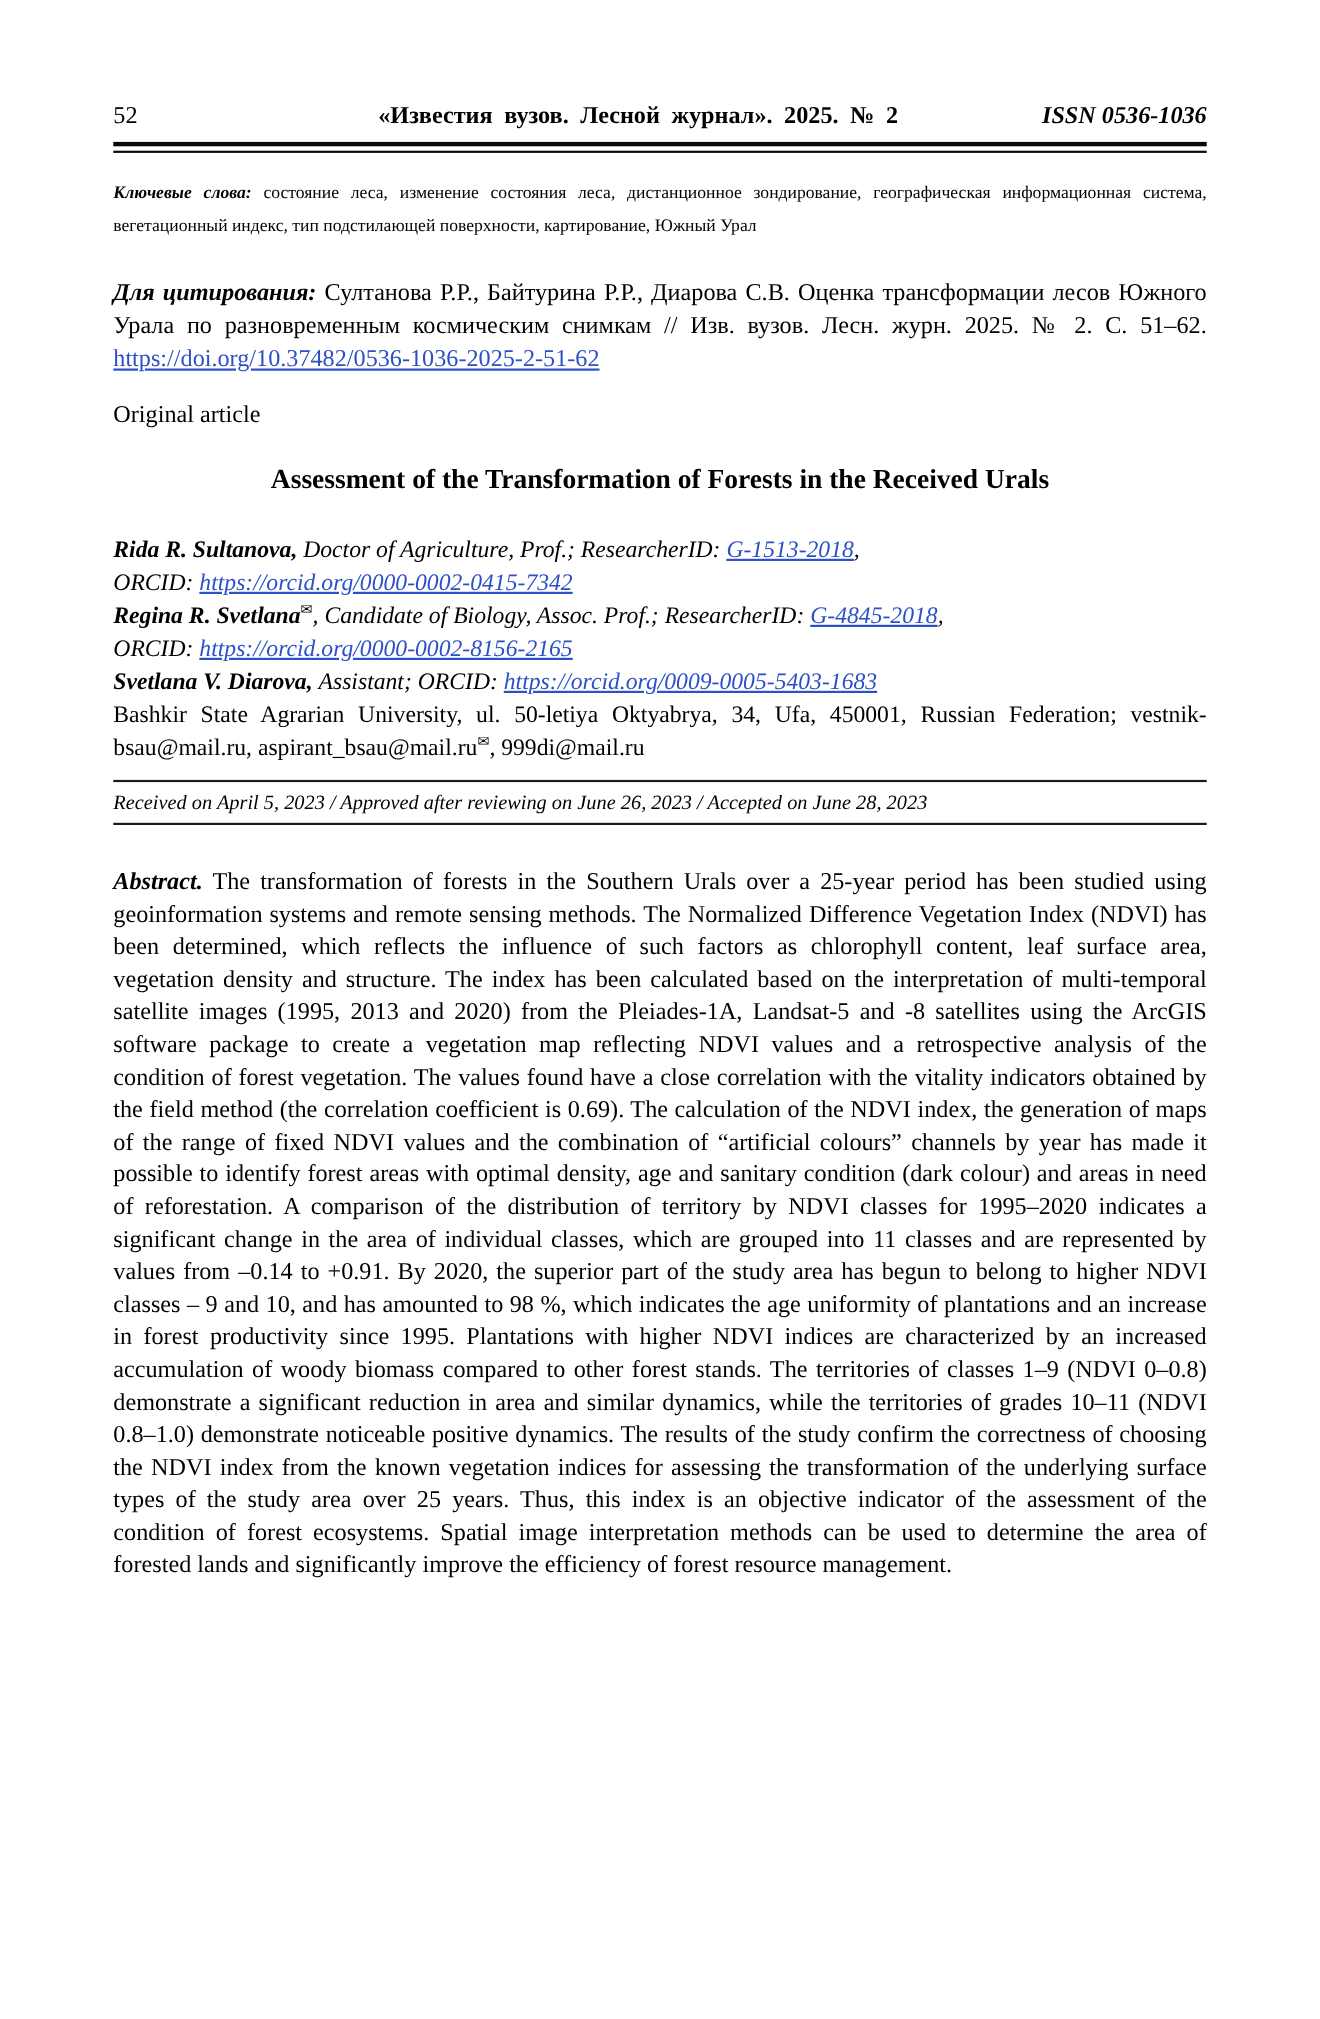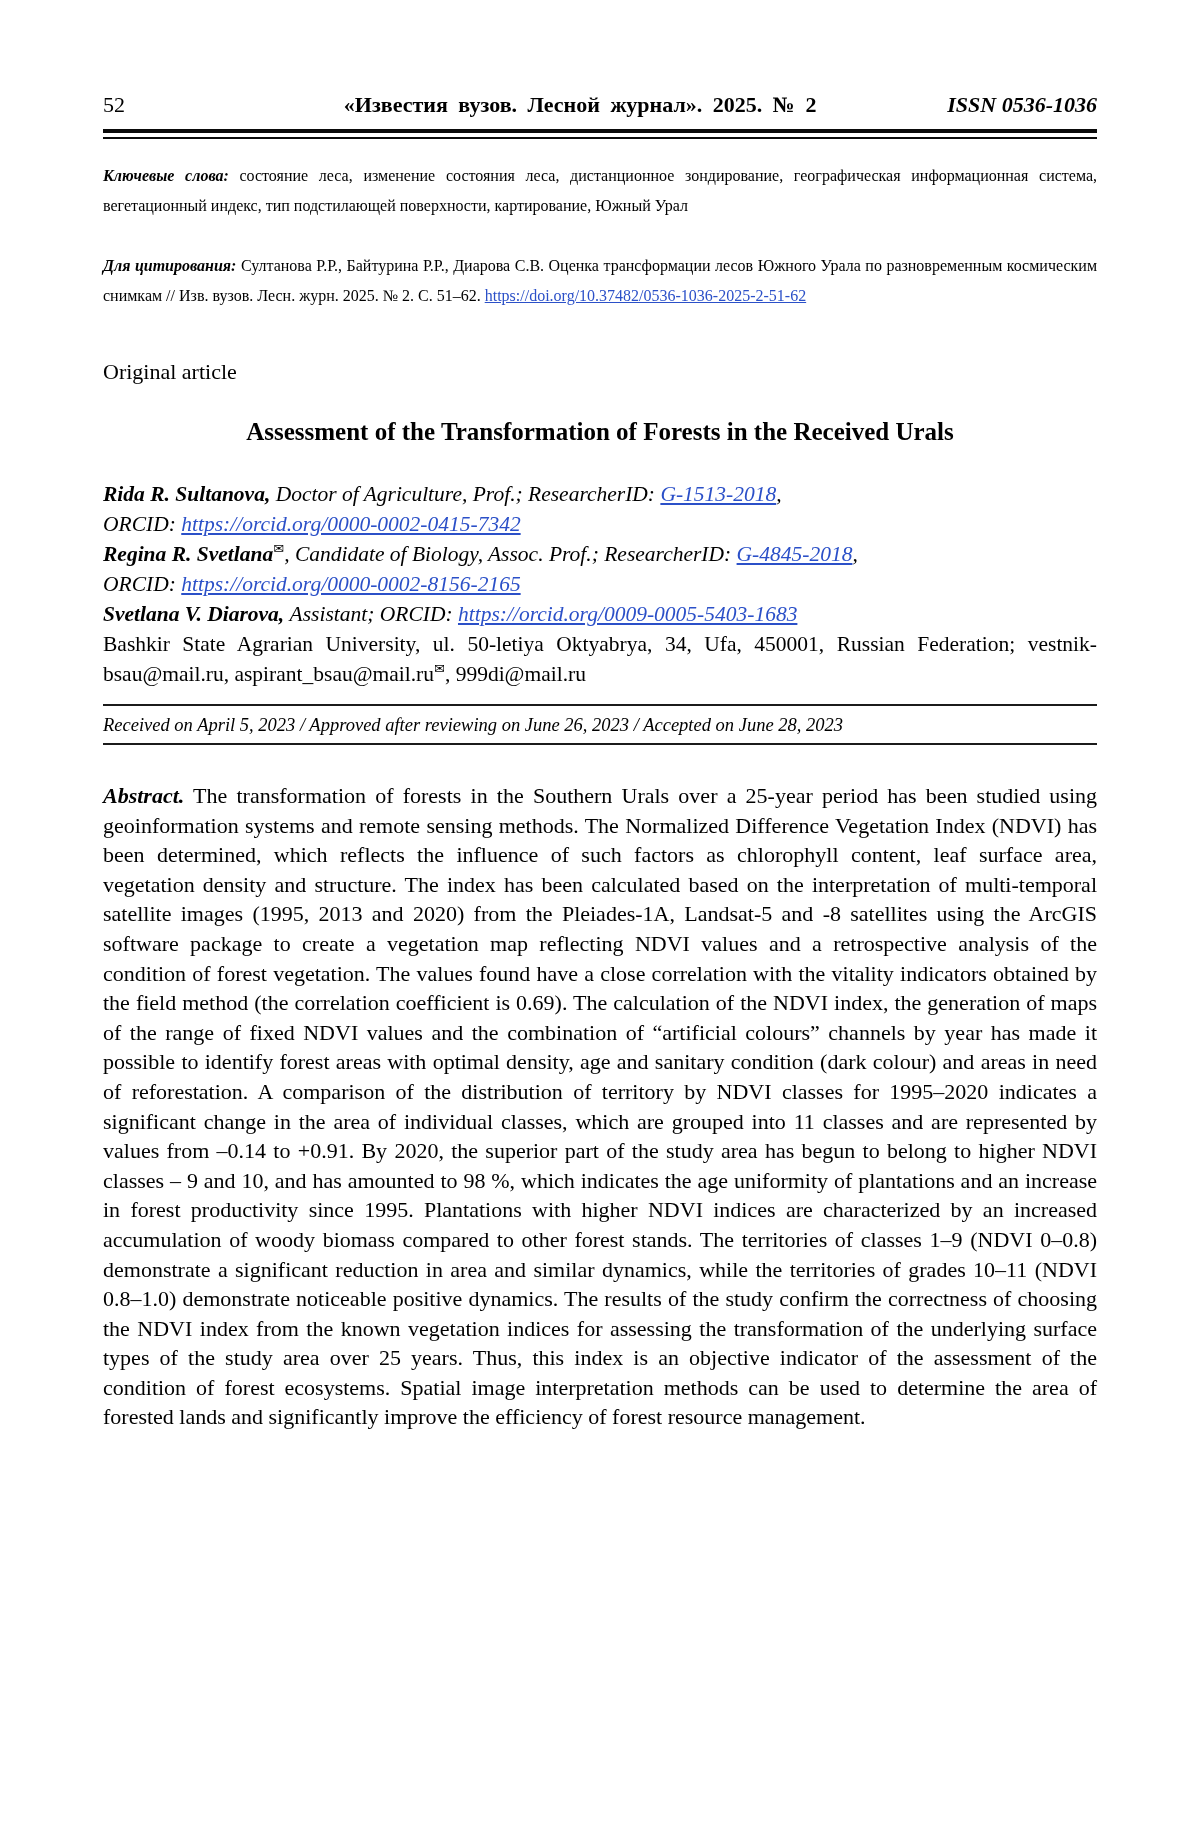--- a/index.html
+++ b/index.html
@@ -14,22 +14,22 @@
   .hdr .pgnum{min-width:110px;font-weight:normal;}
   .hdr .journal{flex:1;text-align:center;font-weight:bold;word-spacing:5px;}
   .hdr .issn{font-weight:bold;font-style:italic;}
   .rule-double{margin-top:11px;height:4px;border-top:4px solid #0a0a0a;border-bottom:2px solid #0a0a0a;}
   
   p{margin:0;}
   .bi{font-weight:bold;font-style:italic;}
   .it{font-style:italic;}
   .link{color:#2b50c8;text-decoration:underline;cursor:pointer;}
   .keywords{margin-top:22px;font-size:16px;line-height:30px;text-align:justify;}
-  .citation{margin-top:30px;font-size:16px;line-height:30px;text-align:justify;}
-  .article-type{margin-top:48px;font-size:22px;line-height:26px;}
+  .citation{margin-top:30px;font-size:22px;line-height:30px;text-align:justify;}
+  .article-type{margin-top:23px;font-size:22px;line-height:26px;}
   .title{margin-top:30px;text-align:center;font-size:25px;line-height:34px;font-weight:bold;}
   .title span{display:block;}
   
   .authors{margin-top:30px;font-size:21.5px;line-height:30px;}
   .author-line{display:block;}
   .mail{font-family:"DejaVu Sans",sans-serif;font-size:13px;vertical-align:super;line-height:0;font-style:normal;}
   .affiliation{font-size:21.5px;line-height:30px;text-align:justify;}
   
   .received-block{margin-top:15px;border-top:2px solid #1b1b1b;border-bottom:2px solid #1b1b1b;padding:8px 0 7px 0;}
   .received{font-style:italic;font-size:18.5px;line-height:22px;}

